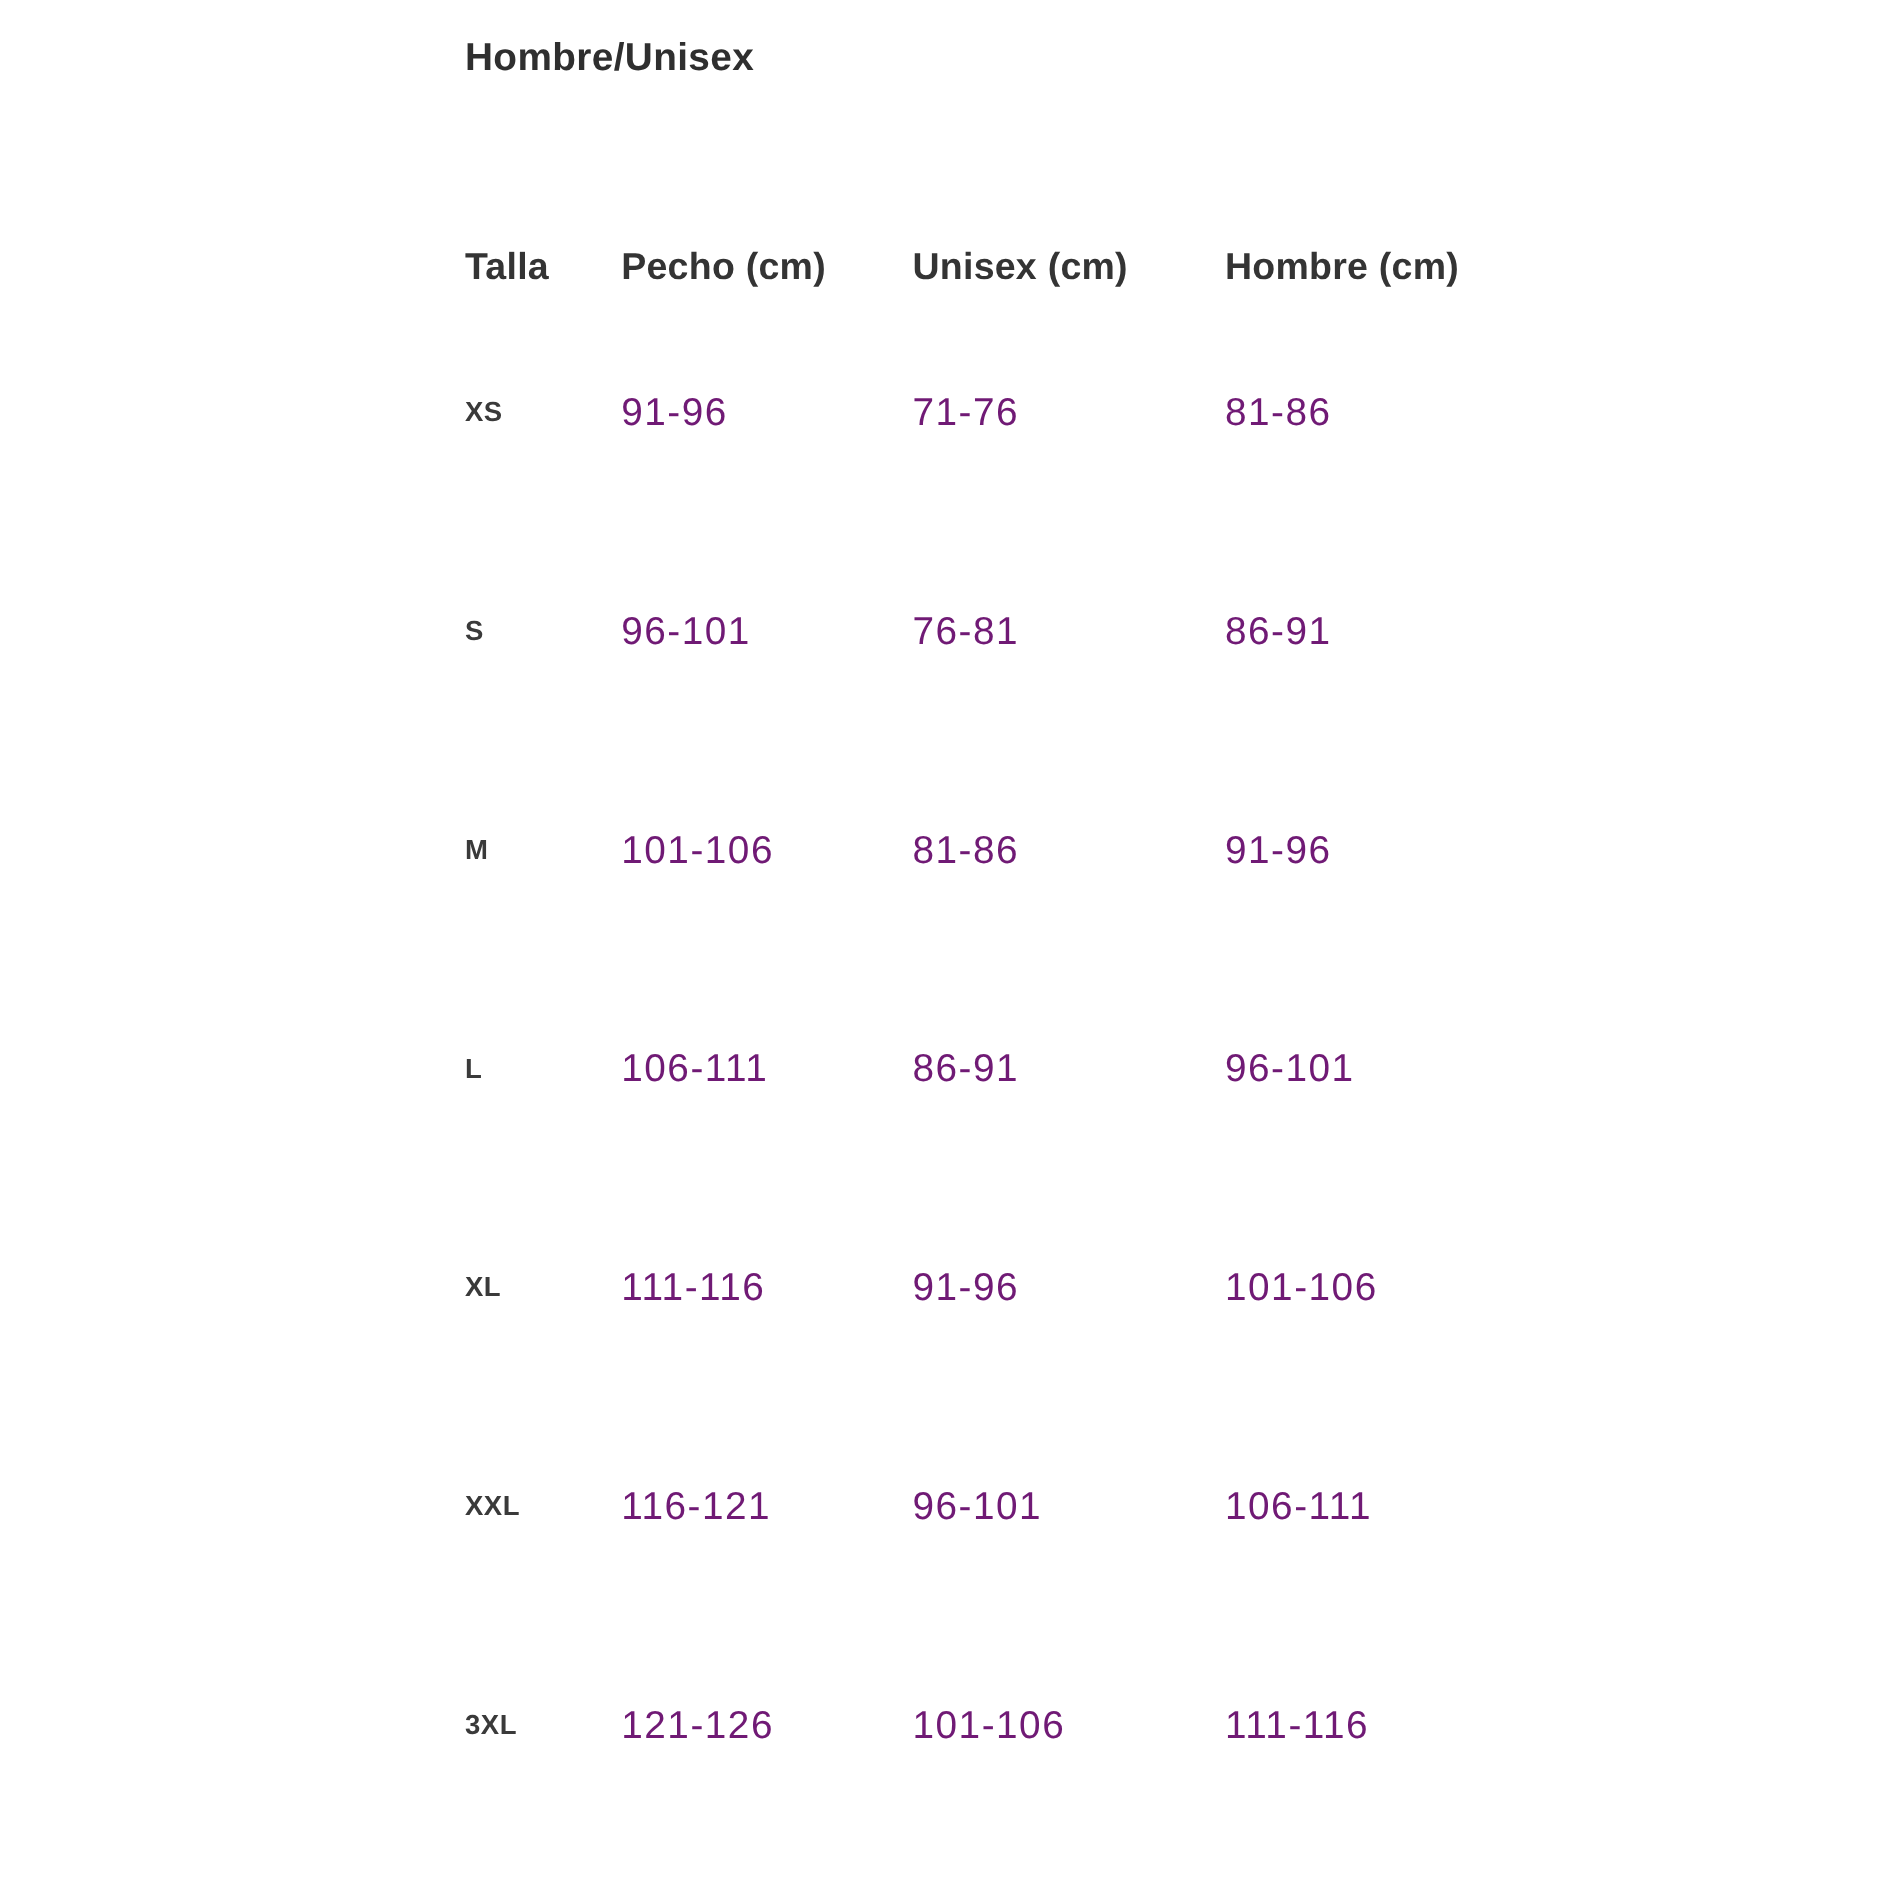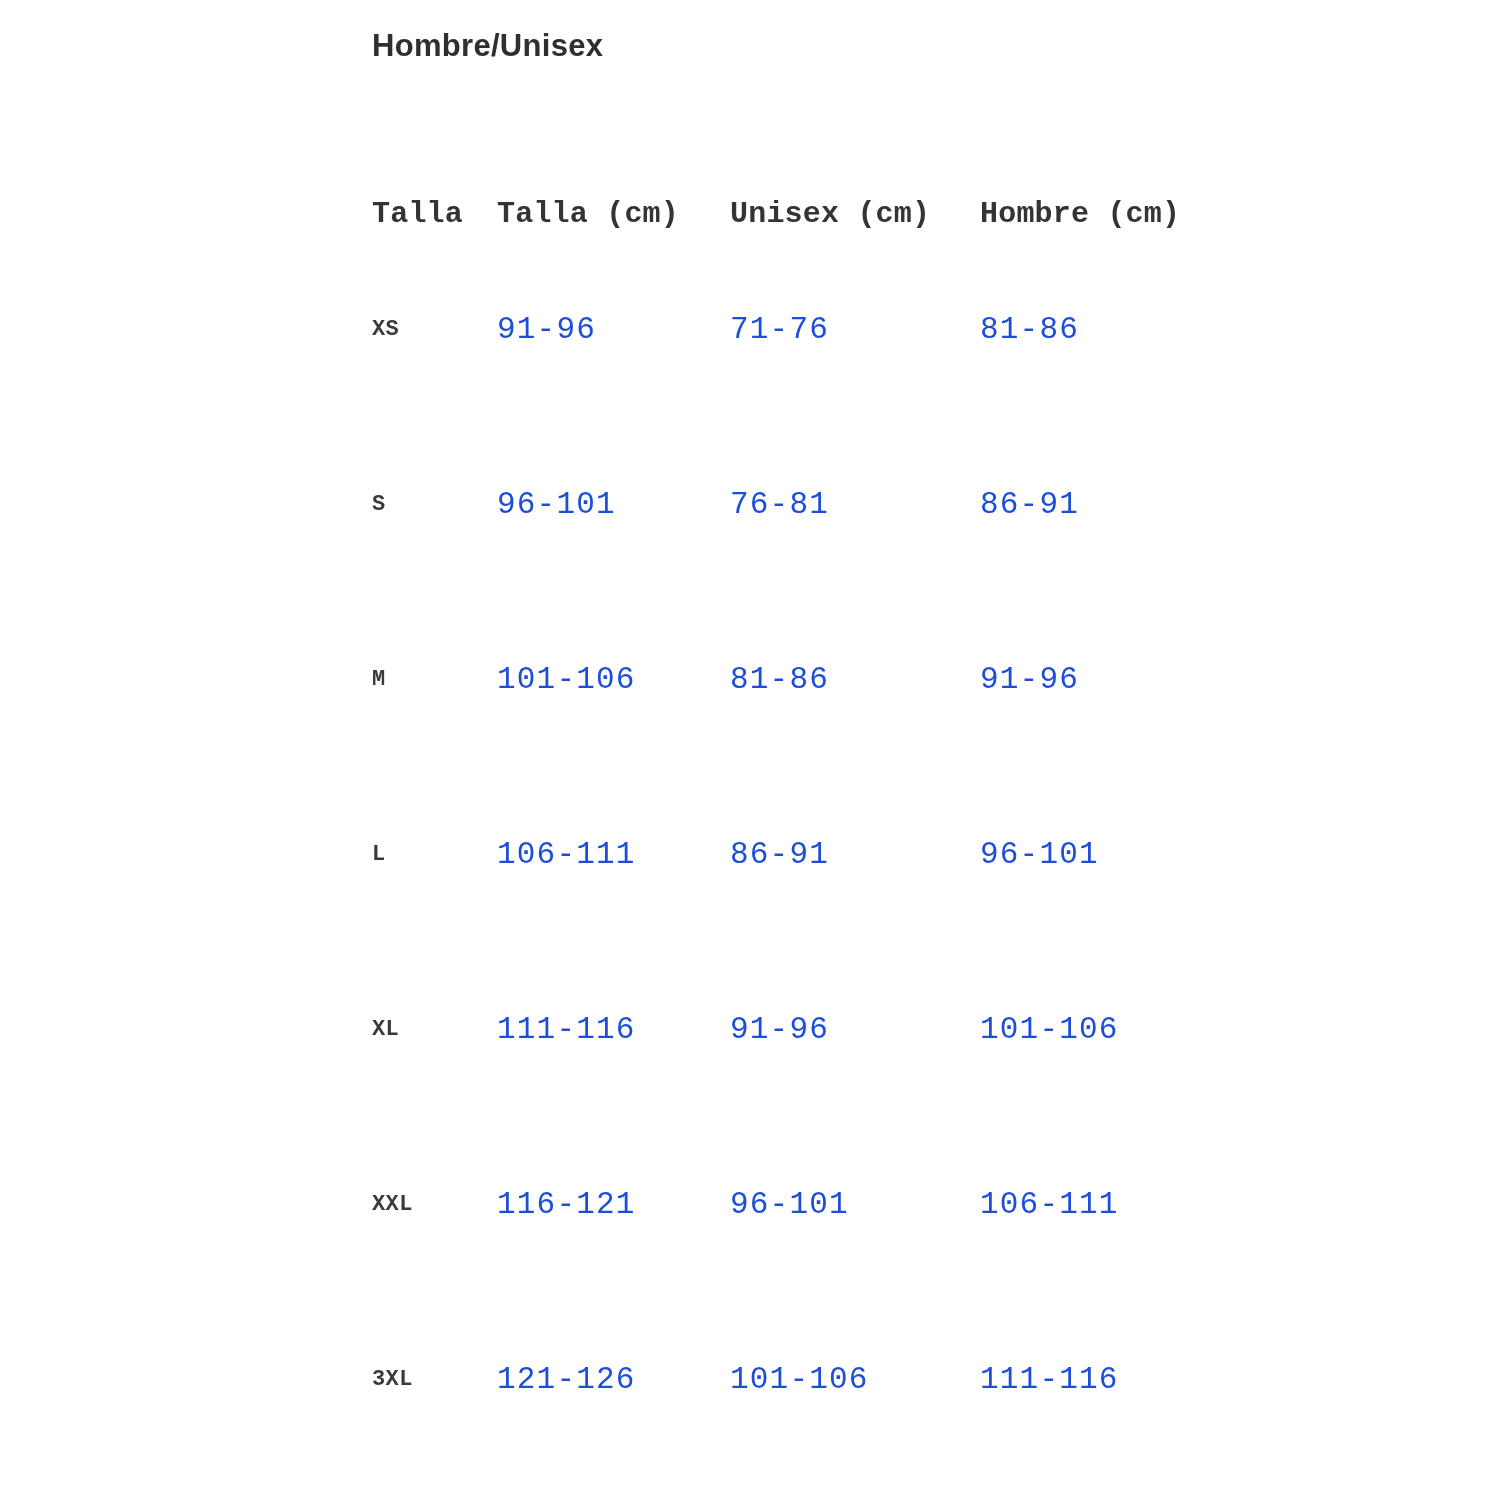--- a/index.html
+++ b/index.html
@@ -43,21 +43,20 @@
   }
 
   .size-table th,
   .size-table td {
     padding: 0;
     margin: 0;
     border: 0;
     text-align: left;
     vertical-align: middle;
     white-space: nowrap;
-    font-family: Liberation Mono, monospace;
   }
 
   
   .col-talla   { width: 125px; }
   .col-pecho   { width: 233px; }
   .col-cintura { width: 250px; }
   .col-cadera  { width: 260px; }
 
   
   .size-table thead th {
@@ -76,42 +75,42 @@
   .cell-size {
     font-size: 22px;
     font-weight: 700;
     color: #3a3a3a;
     letter-spacing: 0.4px;
   }
 
   .cell-value {
     font-size: 31px;
     font-weight: 400;
-    color: #1d4ed8;
+    color: #701a75;
     letter-spacing: 1.2px;
   }
 </style>
 </head>
 <body>
 
 <div class="page">
 
   <div class="chart-title">Hombre/Unisex</div>
 
   <table class="size-table">
     <colgroup>
       <col class="col-talla">
       <col class="col-pecho">
       <col class="col-cintura">
       <col class="col-cadera">
     </colgroup>
     <thead>
       <tr>
         <th>Talla</th>
-        <th>Talla (cm)</th>
+        <th>Pecho (cm)</th>
         <th>Unisex (cm)</th>
         <th>Hombre (cm)</th>
       </tr>
     </thead>
     <tbody>
       <tr>
         <td class="cell-size">XS</td>
         <td class="cell-value">91-96</td>
         <td class="cell-value">71-76</td>
         <td class="cell-value">81-86</td>

